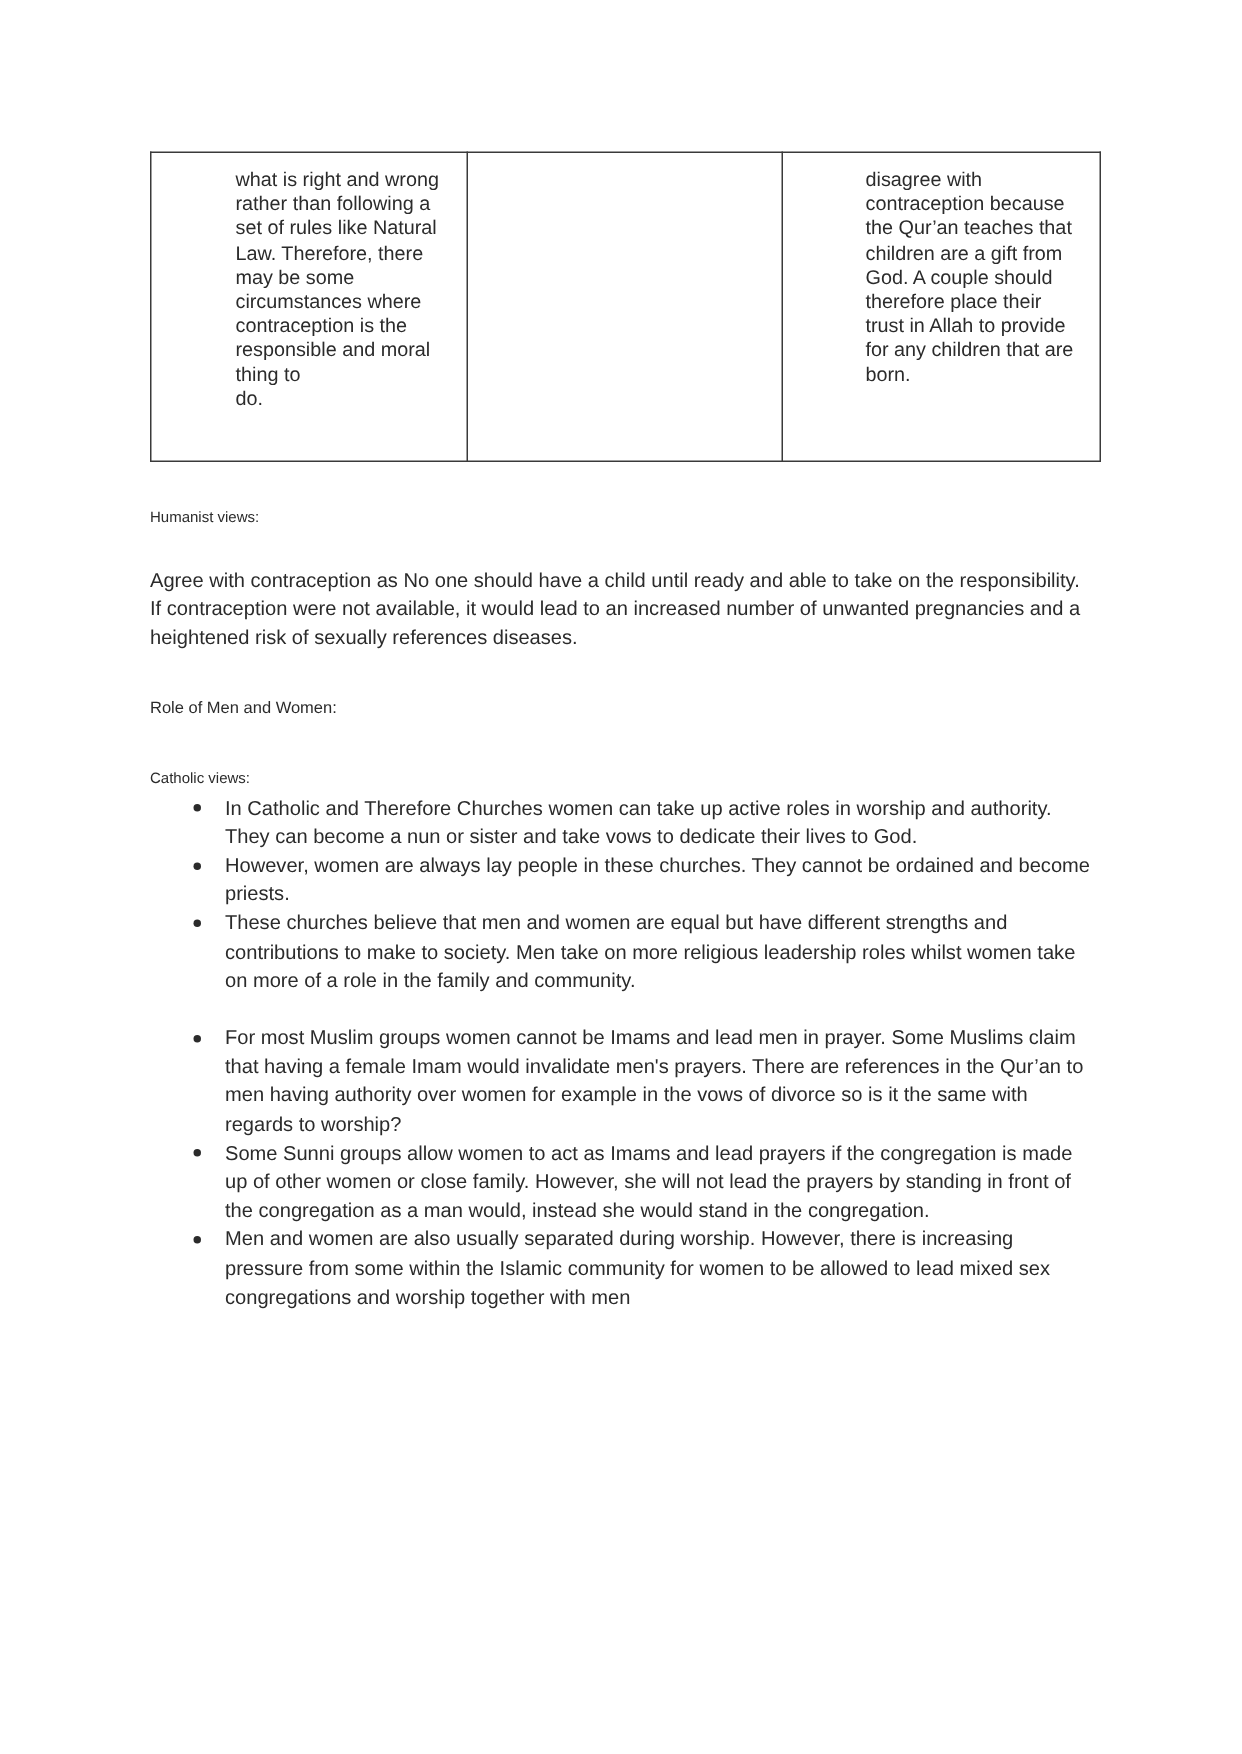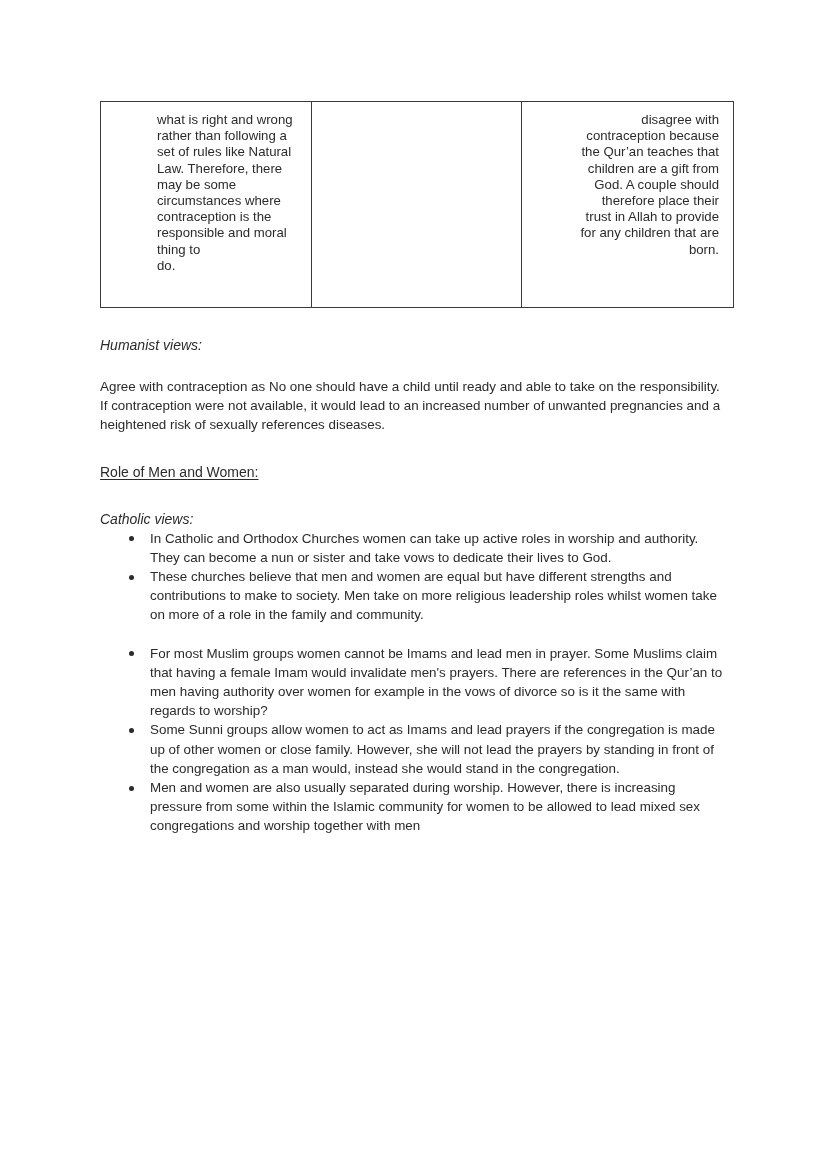--- a/index.html
+++ b/index.html
@@ -35,50 +35,48 @@
     margin: 0;
   }
   .views-table td {
     border: 1.6px solid #3a3a3a;
     vertical-align: top;
     padding: 0;
     height: 205px;
   }
   .col-1 { width: 210px; }
   .col-2 { width: 209px; }
-  .col-3 { width: 211px; text-align: right; }
+  .col-3 { width: 211px; }
 
   .cell-text {
     font-size: 13.2px;
     line-height: 16.2px;
     color: #2b2b2b;
     padding: 10px 8px 0 0;
     margin-left: 56px;
     margin-right: 6px;
   }
   .col-3 .cell-text {
     margin-left: 55px;
   }
   .cell-text p {
     margin: 0;
   }
 
   
   .sec-heading {
-    font-size: 14px;
+    font-size: 10px;
     line-height: 19px;
-    font-style: italic;
     color: #2b2b2b;
     margin: 0;
   }
   .sec-heading-underline {
-    font-size: 14px;
+    font-size: 11px;
     line-height: 19px;
     font-style: normal;
-    text-decoration: underline;
     text-underline-offset: 2px;
     color: #2b2b2b;
     margin: 0;
   }
 
   .para {
     font-size: 13.4px;
     line-height: 19.2px;
     color: #2b2b2b;
     margin: 0;
@@ -157,21 +155,25 @@
       <p class="sec-heading-underline">Role of Men and Women:</p>
     </div>
 
     <div class="sp-28"></div>
 
     <div>
       <p class="sec-heading">Catholic views:</p>
       <ul class="bullets">
         <li>
           <span class="dot"></span>
-          <span>In Catholic and Orthodox Churches women can take up active roles in worship and authority. They can become a nun or sister and take vows to dedicate their lives to God.</span>
+          <span>In Catholic and Therefore Churches women can take up active roles in worship and authority. They can become a nun or sister and take vows to dedicate their lives to God.</span>
+        </li>
+        <li>
+          <span class="dot"></span>
+          <span>However, women are always lay people in these churches. They cannot be ordained and become priests.</span>
         </li>
         <li>
           <span class="dot"></span>
           <span>These churches believe that men and women are equal but have different strengths and contributions to make to society. Men take on more religious leadership roles whilst women take on more of a role in the family and community.</span>
         </li>
       </ul>
     </div>
 
     <div class="sp-19"></div>
 

